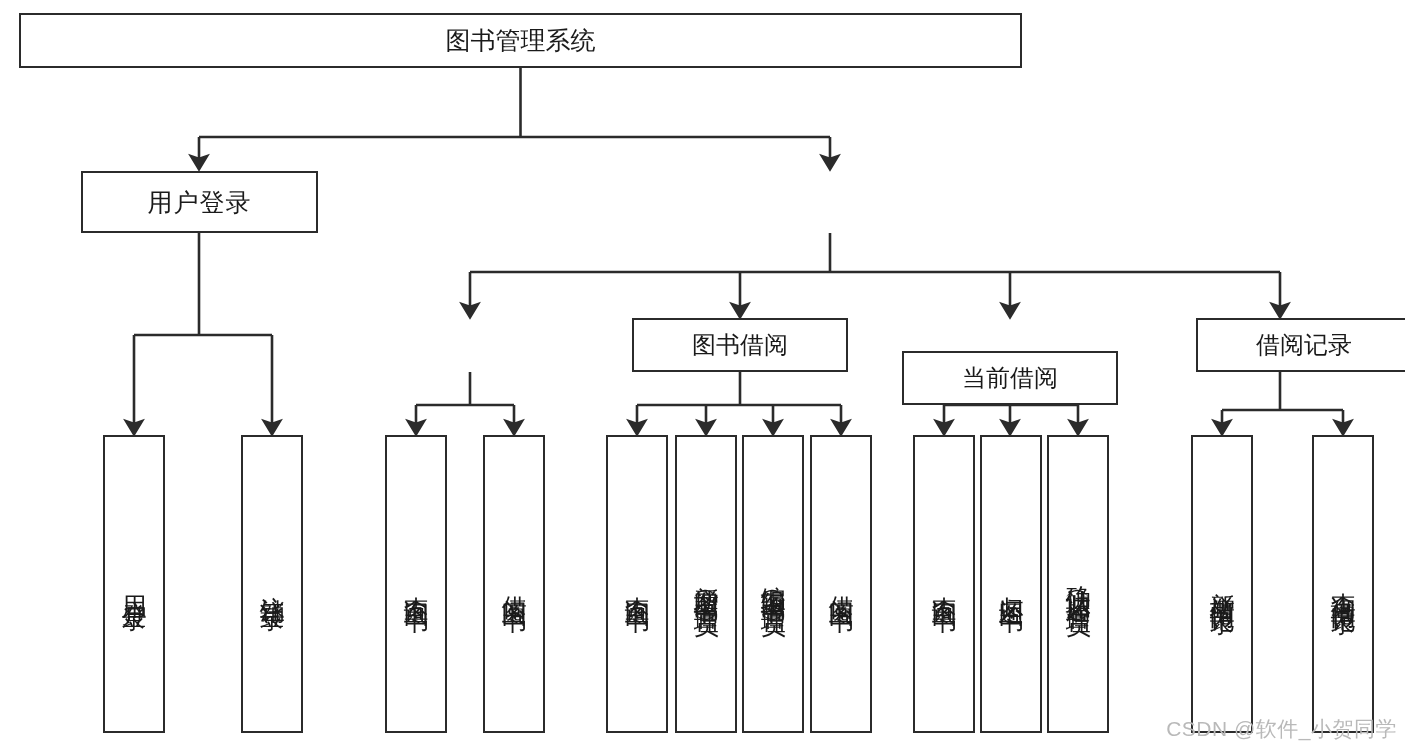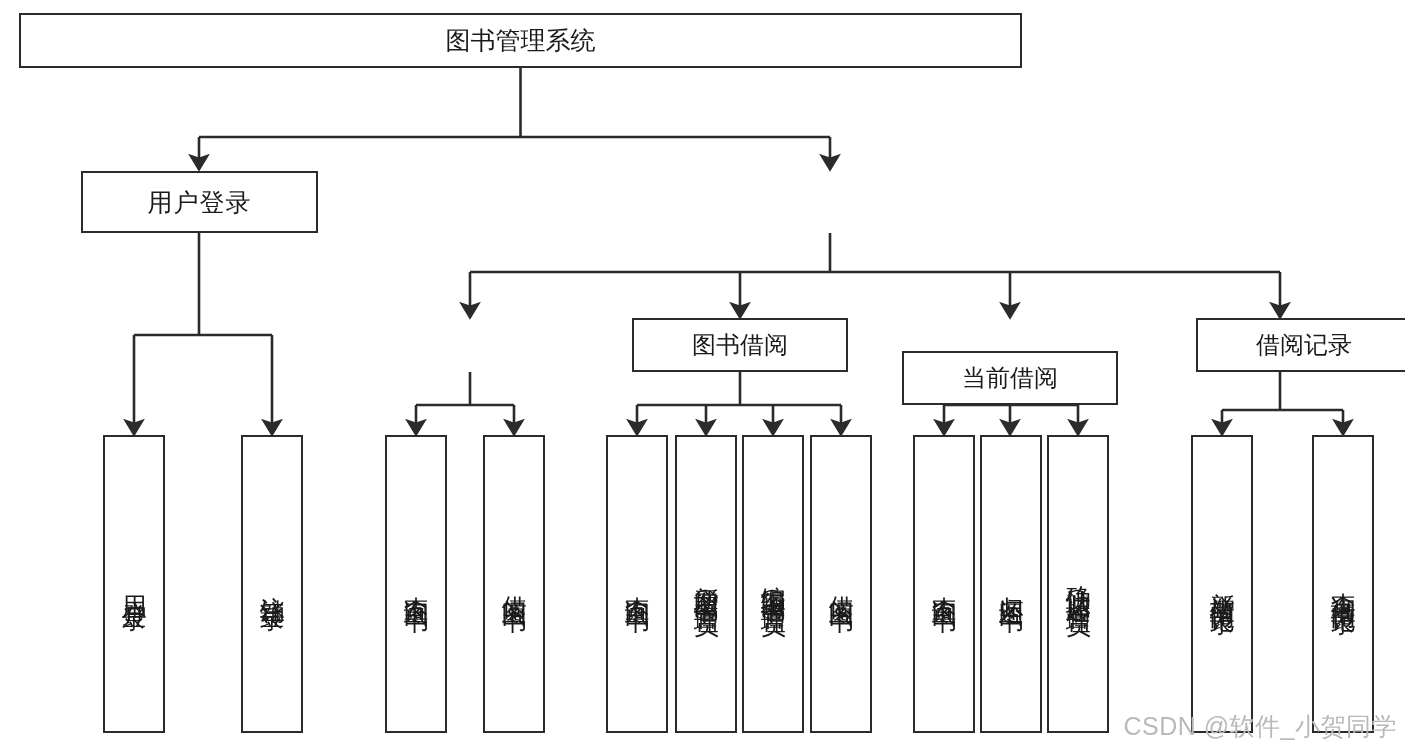--- a/index.html
+++ b/index.html
@@ -47,21 +47,21 @@
     font-size:25px;
     line-height:1.18;
     letter-spacing:4px;
     white-space:nowrap;
     color:#1a1a1a;
   }
   .watermark{
     position:absolute;
     right:8px;
     bottom:4px;
-    font-size:25px;
+    font-size:21px;
     color:#b9b9b9;
     letter-spacing:0.5px;
     white-space:nowrap;
     z-index:5;
   }
 </style>
 </head>
 <body>
 
 <div id="canvas">

